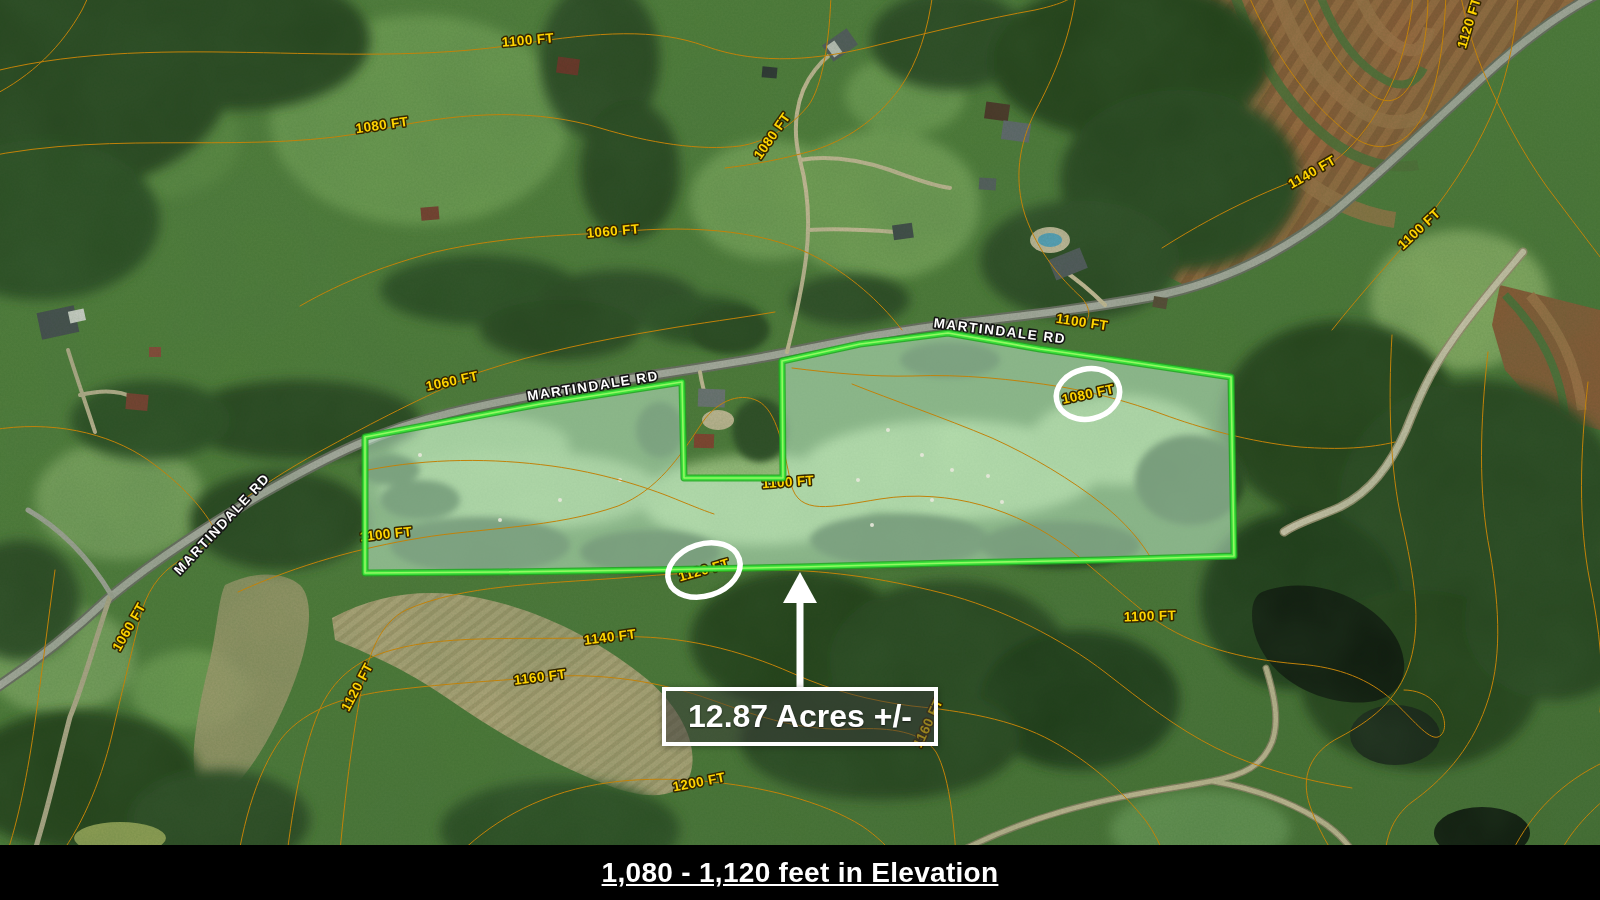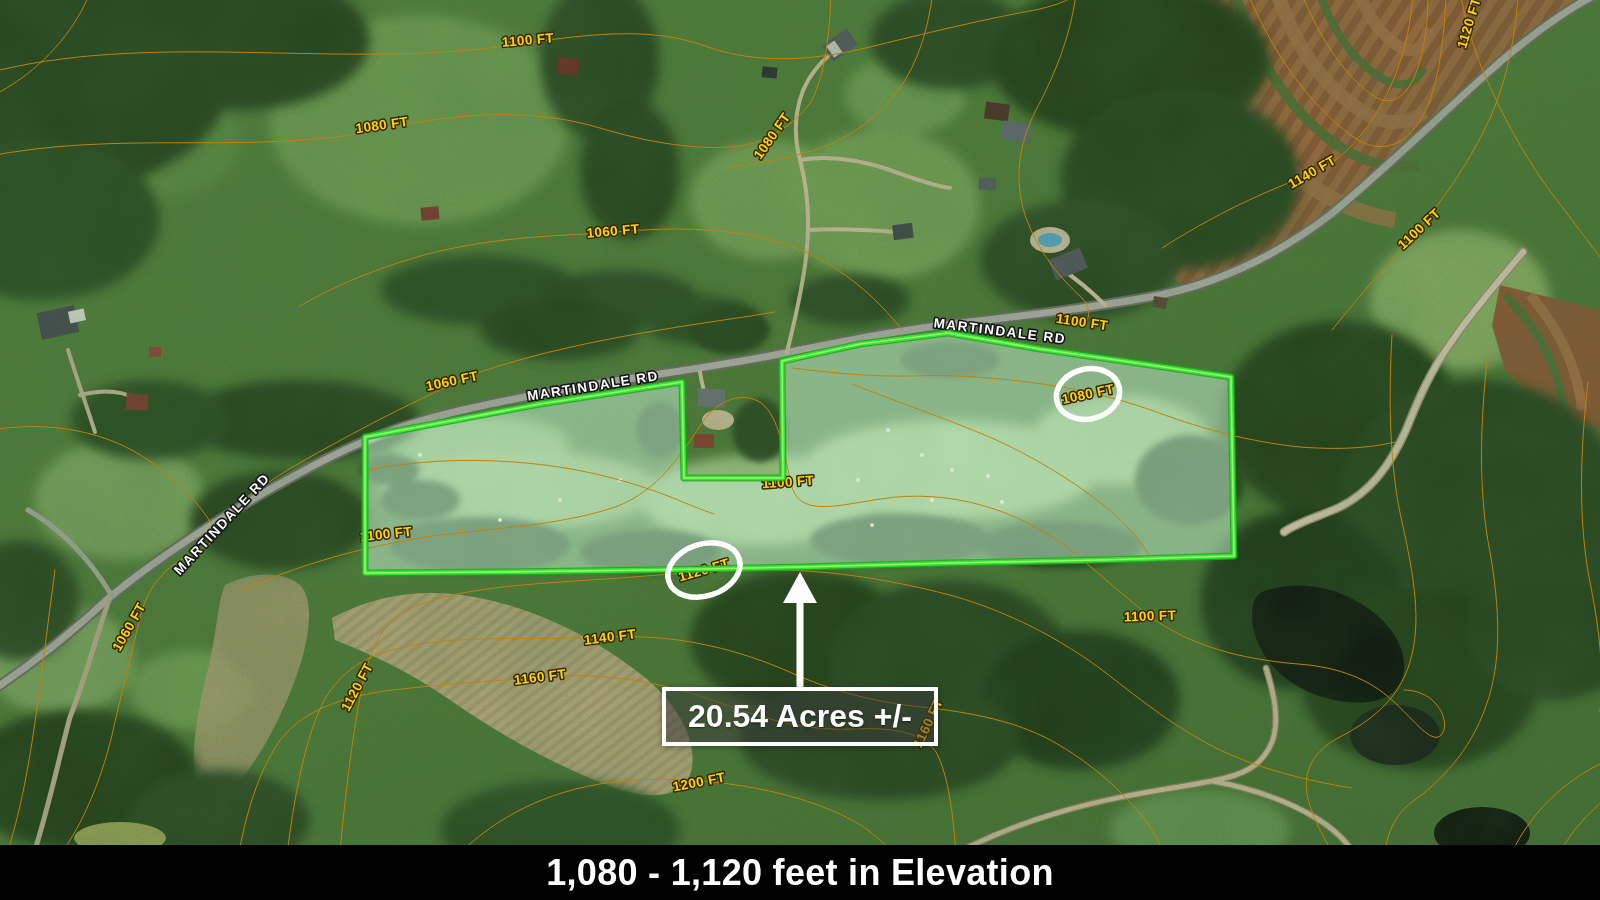--- a/index.html
+++ b/index.html
@@ -12,21 +12,21 @@
           paint-order:stroke;stroke-linejoin:round;text-anchor:middle;}
   #acres-box{position:absolute;left:662px;top:687px;width:276px;height:59px;
              box-sizing:border-box;border:4px solid var(--callout-border,#fff);
              background:var(--callout-bg,rgba(58,58,58,.52));
              display:flex;align-items:center;justify-content:center;
              box-shadow:0 1px 6px rgba(0,0,0,.35);}
   #acres-box span{color:var(--callout-text,#fff);font-size:32px;font-weight:700;
              text-shadow:0 1px 2px rgba(0,0,0,.55);white-space:nowrap;}
   #footer-bar{position:absolute;left:0;top:845px;width:1600px;height:55px;
              background:var(--footer-bg,#000);display:flex;align-items:center;justify-content:center;}
-  #footer-bar span{color:var(--footer-text,#fff);font-size:36px;font-weight:700;letter-spacing:.3px;}
+  #footer-bar span{color:var(--footer-text,#fff);font-size:28px;font-weight:700;letter-spacing:.3px;text-decoration:underline;}
 </style>
 </head>
 <body>
 
 <div id="stage">
 <svg id="map" viewBox="0 0 1600 845" width="1600" height="845">
   <defs>
     <linearGradient id="base" x1="0" y1="0" x2="1" y2="1">
       <stop offset="0" stop-color="#55813f"></stop>
           <stop offset=".5" stop-color="#4f7b3b"></stop>
@@ -279,19 +279,19 @@
         <ellipse transform="translate(704,570) rotate(-18)" rx="37" ry="26" fill="none" stroke="#ffffff" stroke-width="5.5"></ellipse>
       </g>
 
   <g id="pointer-arrow">
     <rect x="796.5" y="598" width="7" height="90" rx="1" fill="#ffffff"></rect>
     <polygon points="800,572 783,603 817,603" fill="#ffffff"></polygon>
   </g>
 </svg>
 
 <div id="acres-box">
-  <span>20.54 Acres +/-</span>
+  <span>12.87 Acres +/-</span>
 </div>
 
 <div id="footer-bar">
   <span>1,080 - 1,120 feet in Elevation</span>
 </div>
 </div>
 
 </body></html>

